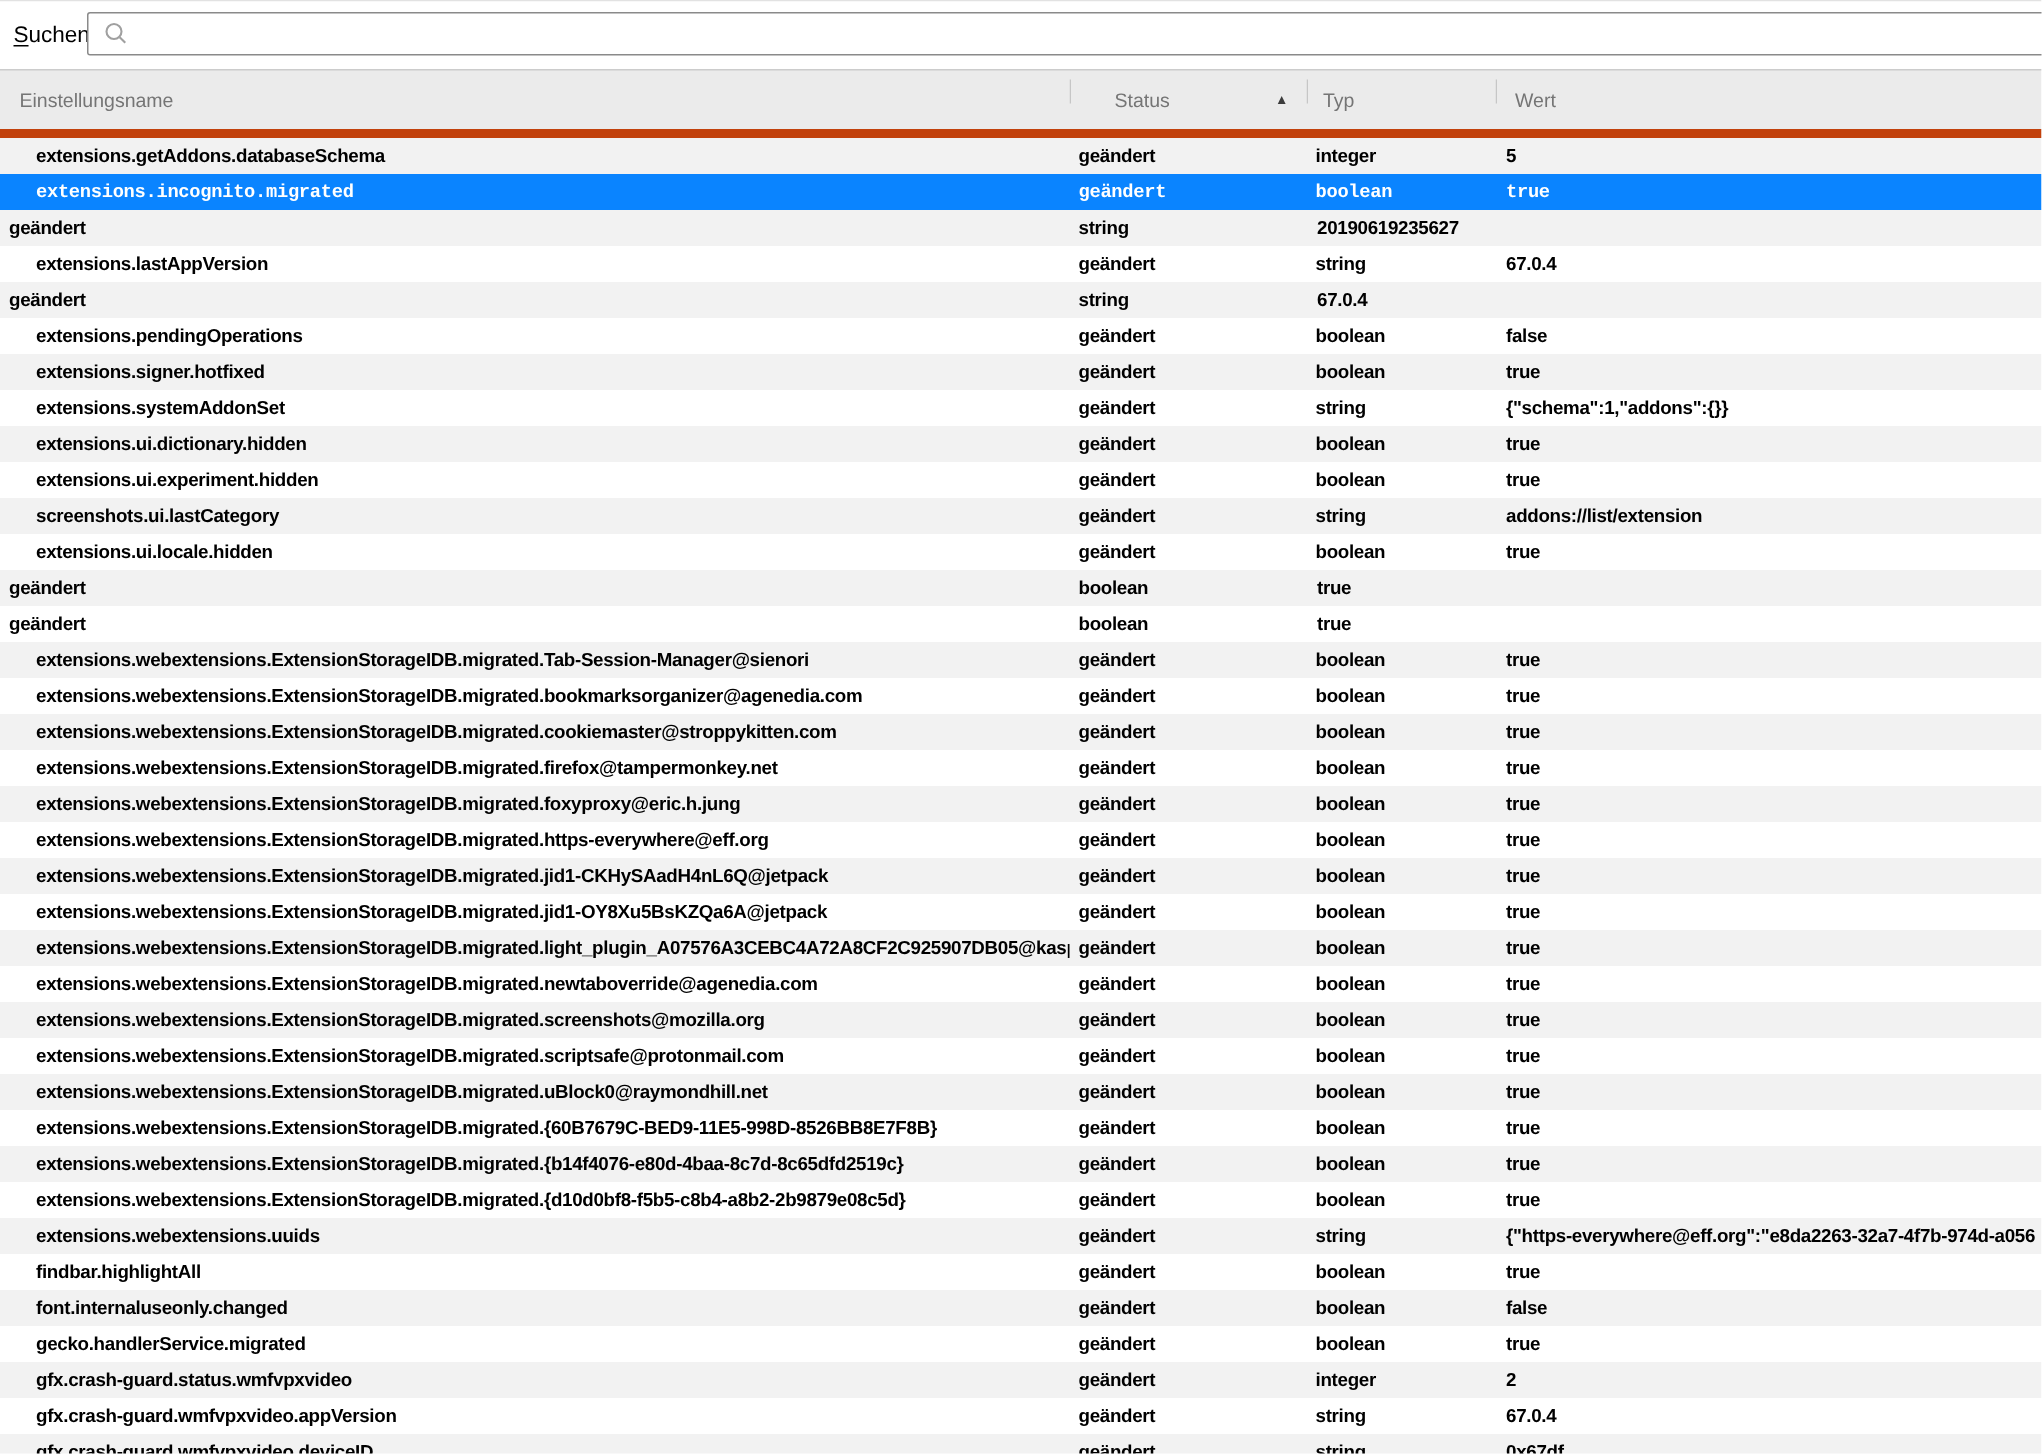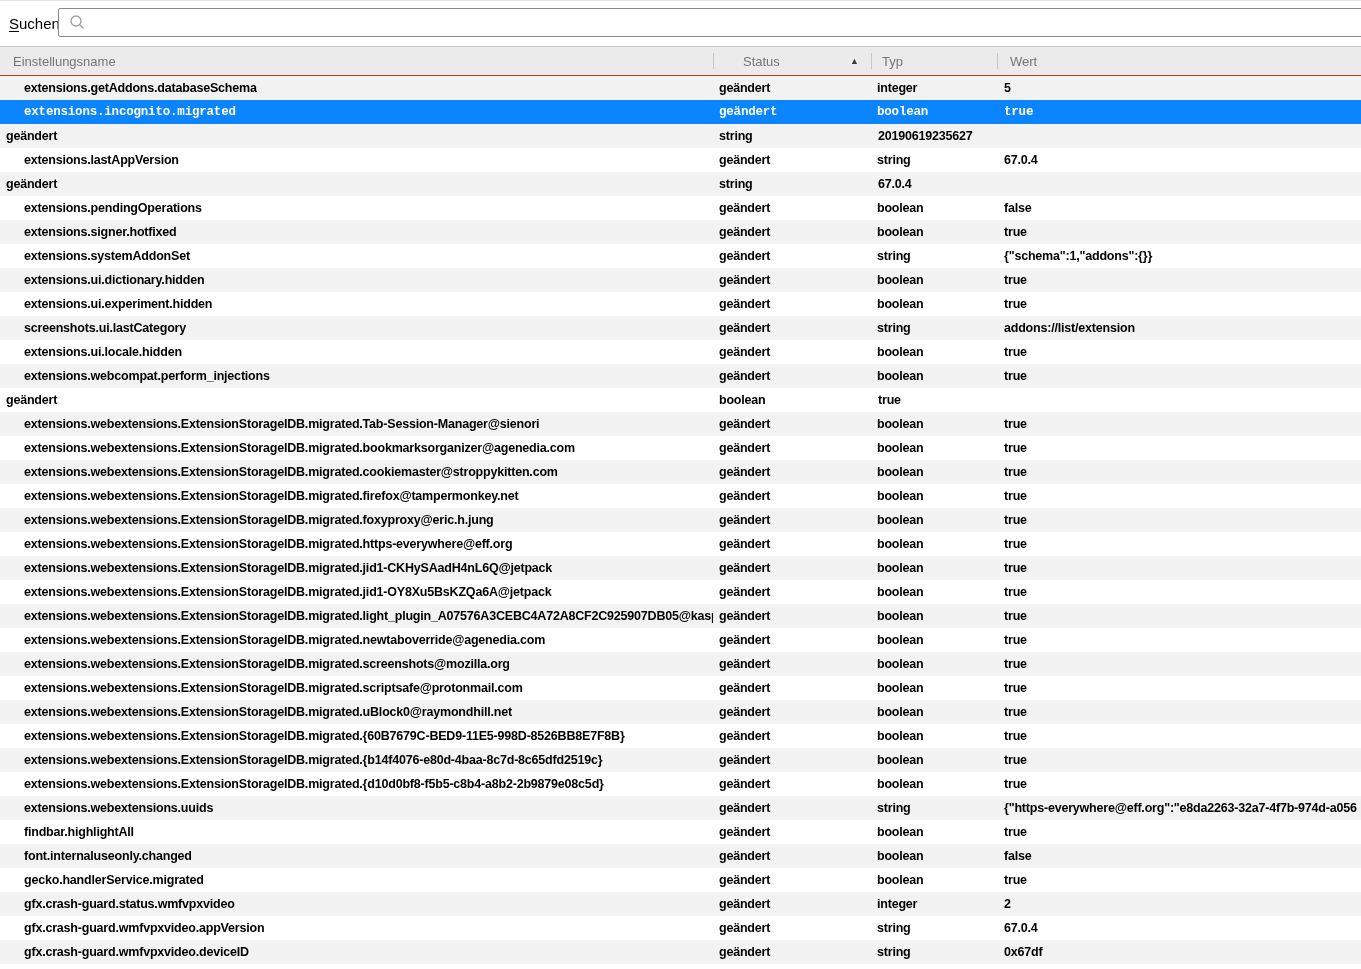--- a/index.html
+++ b/index.html
@@ -52,24 +52,24 @@
     padding-left: 6px;
     background: transparent;
   }
 
   
   .grid-cols {
     display: grid;
     grid-template-columns: 713px 158px 126px 1fr;
   }
   .header-row {
-    height: 30px;
+    height: 46px;
     background: var(--header-bg, #ebebeb);
     border-top: 1px solid #cccccc;
-    border-bottom: 1px solid #c2410c;
+    border-bottom: 6px solid #c2410c;
     color: var(--header-text, #757575);
     font-size: 13px;
   }
   .header-cell {
     display: flex;
     align-items: center;
     position: relative;
     white-space: nowrap;
     overflow: hidden;
     cursor: default;
@@ -231,21 +231,20 @@
       </div>
 
       <div class="row grid-cols">
         <div class="cell c-name">extensions.ui.locale.hidden</div>
         <div class="cell c-status">geändert</div>
         <div class="cell c-type">boolean</div>
         <div class="cell c-value">true</div>
       </div>
 
       <div class="row grid-cols">
-        <div class="cell c-name">extensions.webcompat.perform_injections</div>
         <div class="cell c-status">geändert</div>
         <div class="cell c-type">boolean</div>
         <div class="cell c-value">true</div>
       </div>
 
       <div class="row grid-cols">
         <div class="cell c-status">geändert</div>
         <div class="cell c-type">boolean</div>
         <div class="cell c-value">true</div>
       </div>

